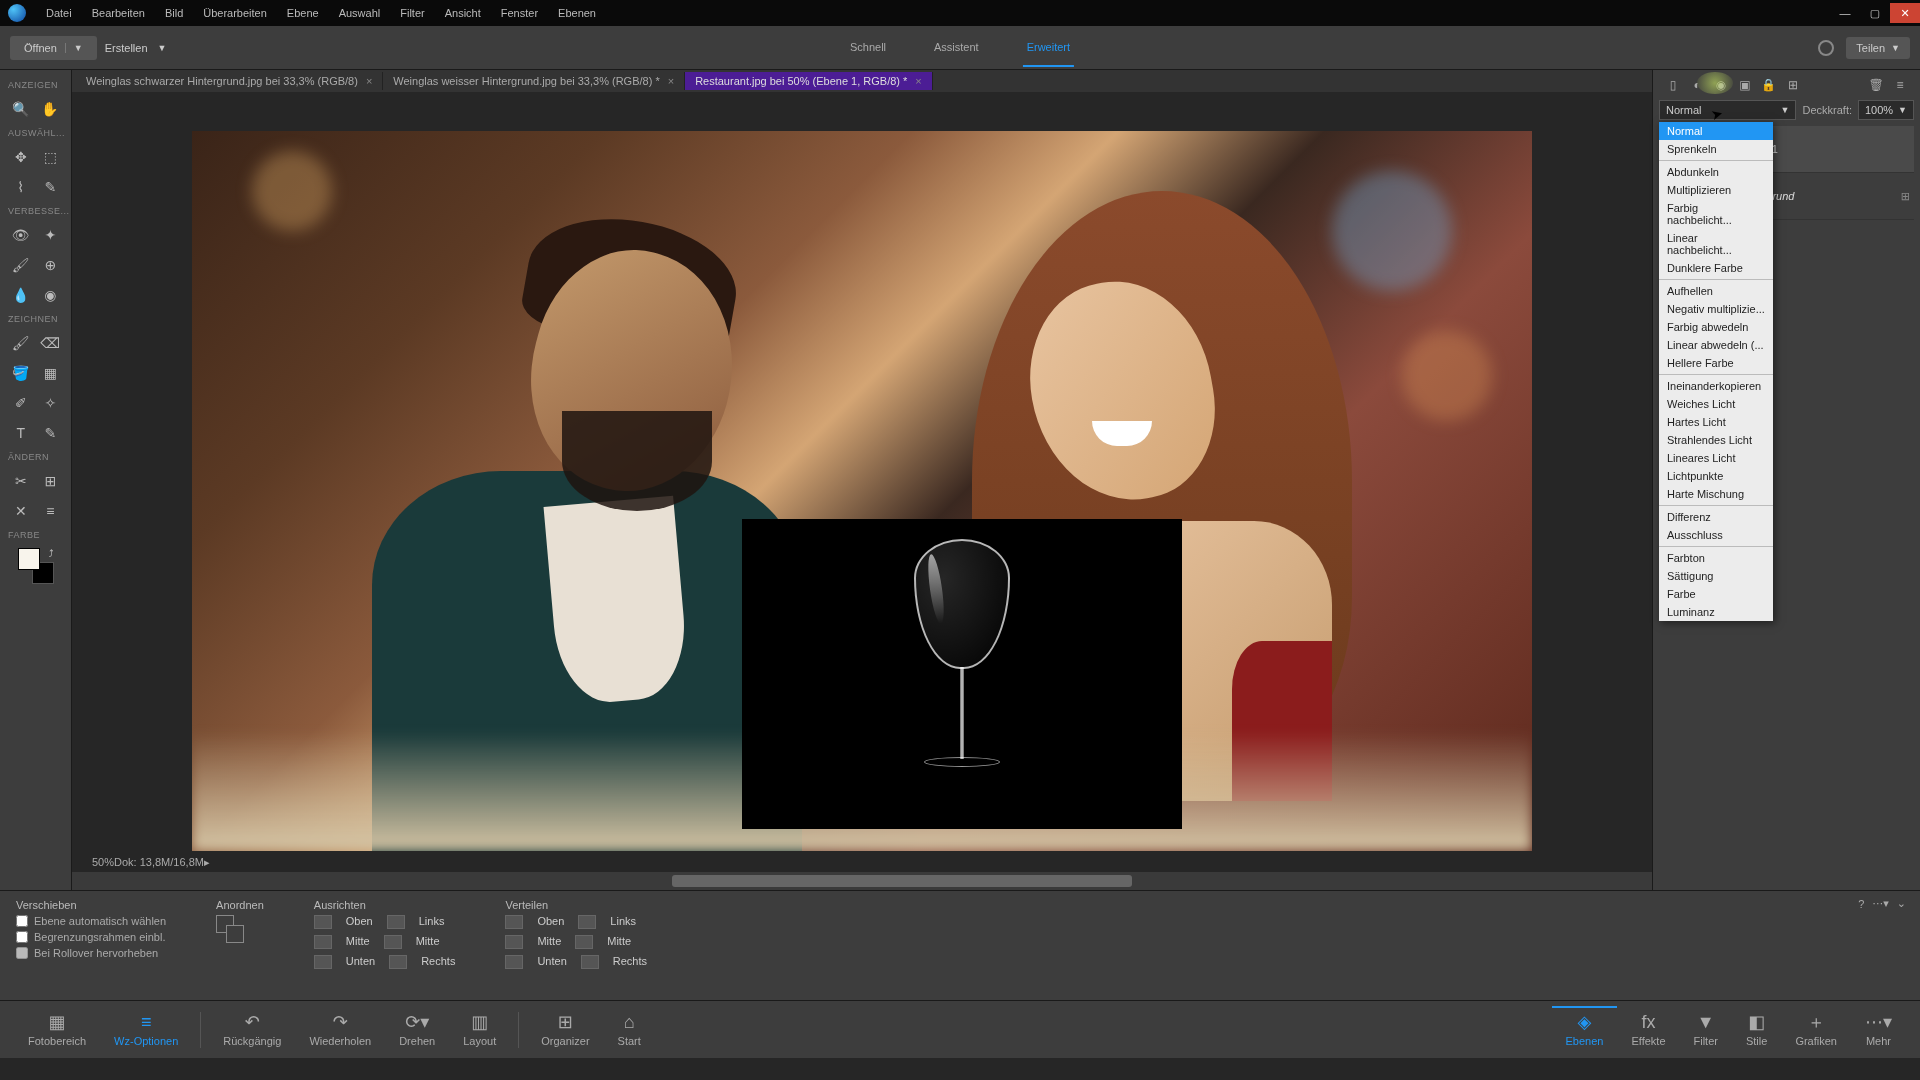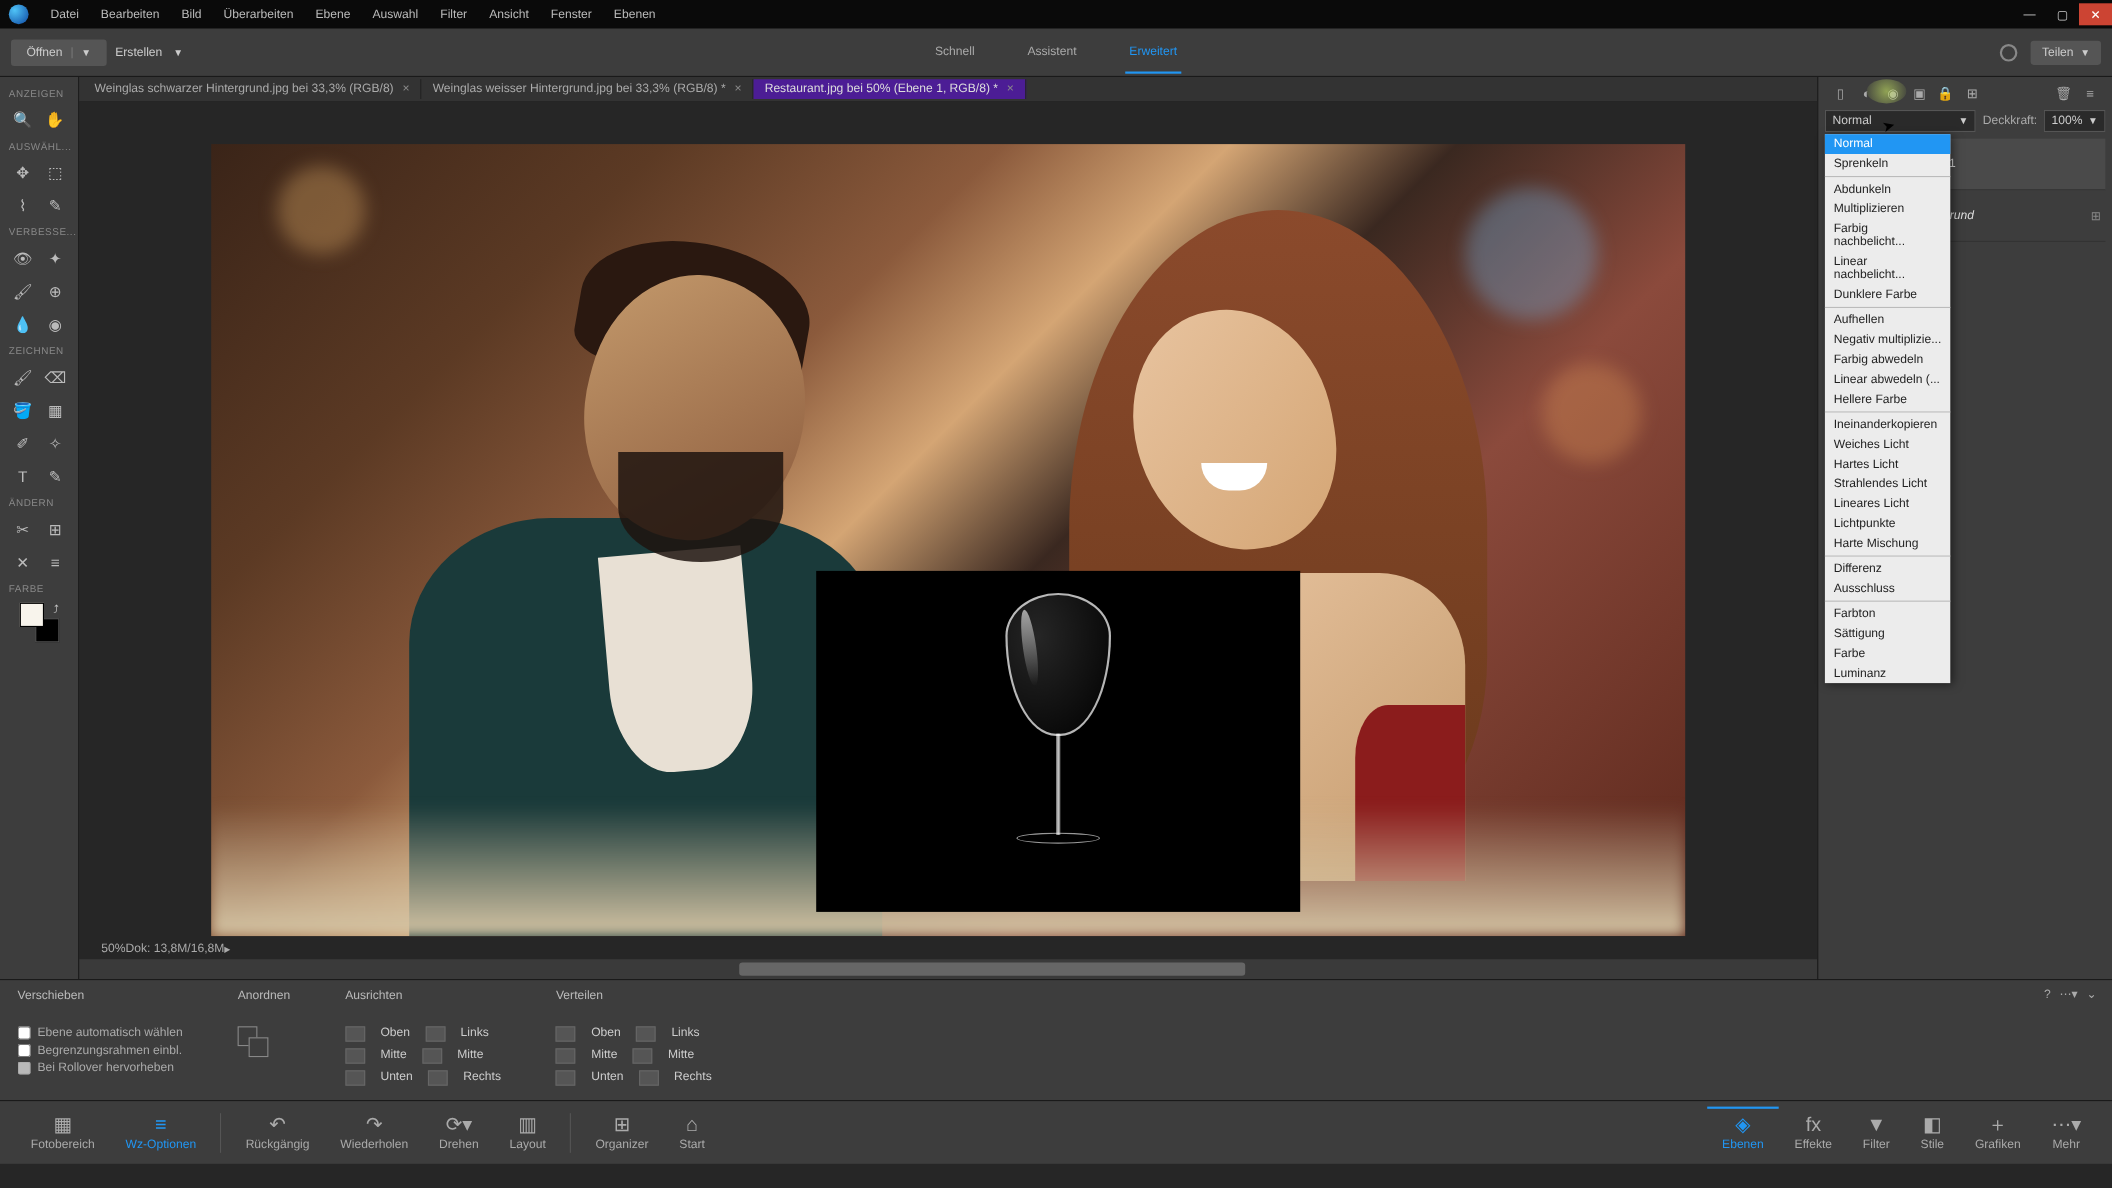--- a/index.html
+++ b/index.html
@@ -82,21 +82,21 @@
 .th2{background:linear-gradient(135deg,#8b5a3c,#5c3a24)}
 .layer-name{color:#ddd}
 .layer-name.bg{font-style:italic}
 .lock{margin-left:auto;color:#888}
 .dropdown{position:absolute;top:52px;left:6px;width:114px;background:#ececec;color:#222;z-index:100;box-shadow:2px 2px 8px rgba(0,0,0,0.5);font-size:11px}
 .dropdown div{padding:3px 8px}
 .dropdown .selected{background:#2196f3;color:#fff}
 .dropdown hr{border:none;border-top:1px solid #bbb;margin:2px 0}
 .cursor{position:absolute;top:36px;left:58px;z-index:101;font-size:14px;color:#000;pointer-events:none;transform:rotate(-15deg)}
 .options{height:110px;background:#3d3d3d;border-top:1px solid #1a1a1a;padding:8px 16px;display:flex;gap:50px;position:relative}
-.opt-col .hdr{color:#bbb;margin-bottom:22px}
+.opt-col .hdr{color:#bbb;margin-bottom:4px}
 .chk{display:flex;align-items:center;gap:6px;margin:4px 0;color:#aaa}
 .chk input{width:12px;height:12px}
 .btngrid{display:flex;flex-direction:column;gap:6px}
 .btngrid .row{display:flex;gap:14px}
 .iconbtn{width:18px;height:14px;background:#555;border:1px solid #666;display:inline-block}
 .arrange-ic{width:28px;height:28px;position:relative}
 .arrange-ic::before{content:'';position:absolute;width:16px;height:16px;border:1px solid #888;top:0;left:0}
 .arrange-ic::after{content:'';position:absolute;width:16px;height:16px;border:1px solid #888;bottom:0;right:0;background:#3d3d3d}
 .opt-help{position:absolute;right:14px;top:6px;display:flex;gap:8px;align-items:center;color:#aaa}
 .dock{height:58px;background:#3d3d3d;border-top:1px solid #1a1a1a;display:flex;align-items:center;padding:0 14px}

